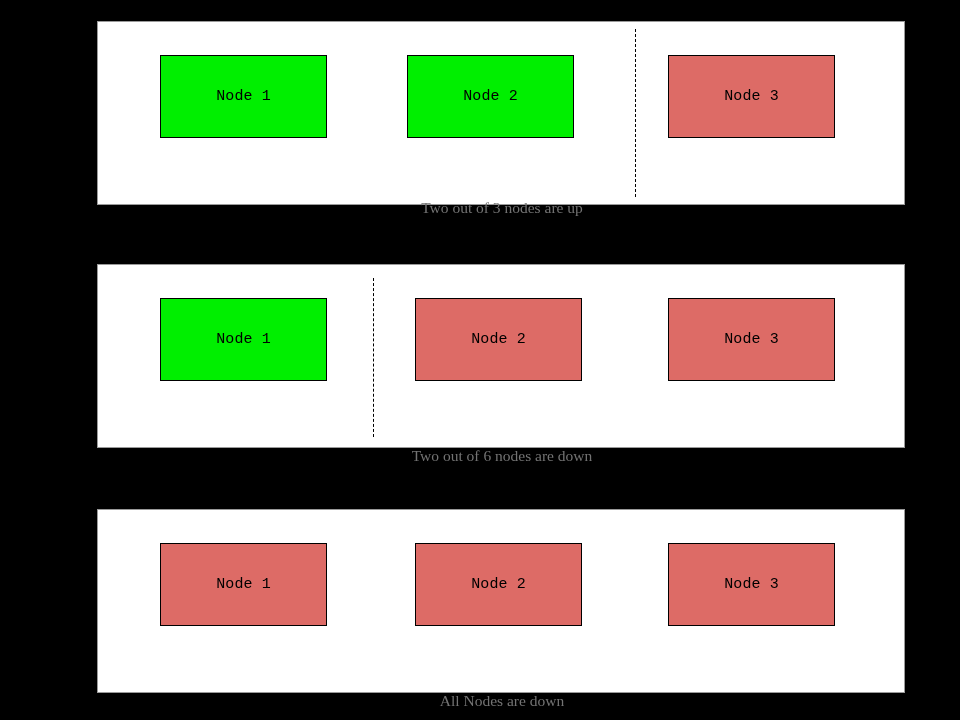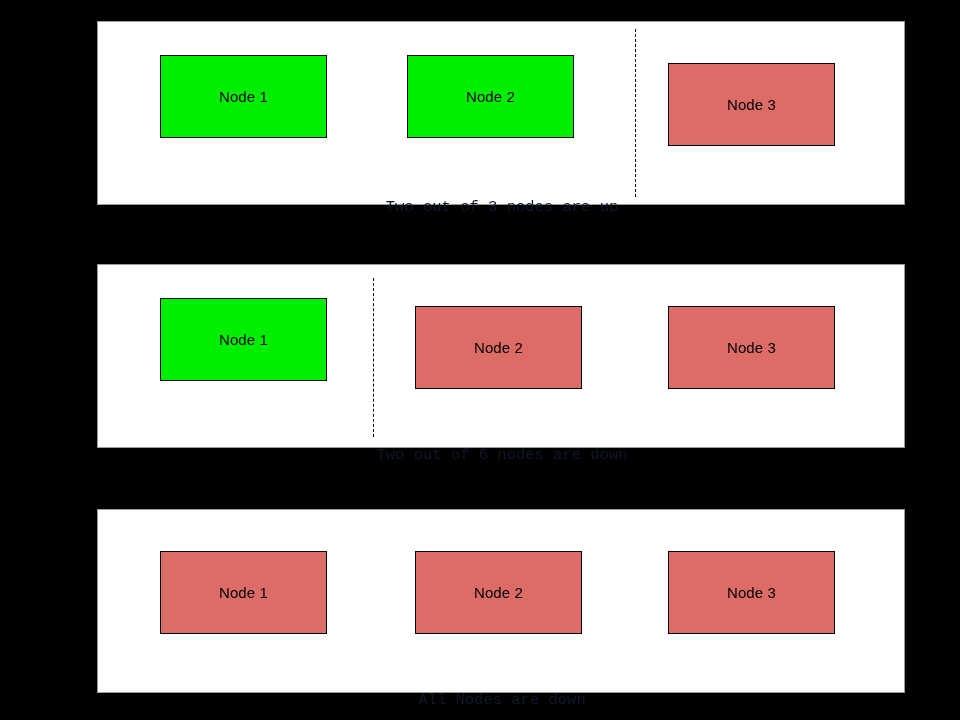--- a/index.html
+++ b/index.html
@@ -37,26 +37,26 @@
     position: absolute;
     width: 167px;
     height: 83px;
     border: 1px solid #000000;
     box-sizing: border-box;
     display: flex;
     align-items: center;
     justify-content: center;
     color: #000000;
     font-size: 15px;
-    font-family: Liberation Sans, sans-serif;
+    font-family: Liberation Mono, monospace;
     line-height: 1;
     letter-spacing: 0.1px;
   }
   .node.up   { background: #00ef00; }
-  .node.down { background: #dd6b66; margin-top: 8px; }
+  .node.down { background: #dd6b66; }
 
   
   .slot-0 { left: 62px;  }
   .slot-0b{ left: 62px;  }
   .slot-1 { left: 309px; }
   .slot-1b{ left: 317px; }
   .slot-2 { left: 570px; }
 
   .row-top-a { top: 33px; }
   .row-top-b { top: 33px; }
@@ -65,23 +65,23 @@
     position: absolute;
     width: 0;
     border-left: 1px dashed #000000;
   }
 
   .caption {
     position: absolute;
     left: 0;
     width: 808px;
     text-align: center;
-    color: #0f172a;
+    color: #737373;
     font-size: 15.5px;
-    font-family: Liberation Mono, monospace;
+    font-family: Liberation Serif, serif;
     line-height: 23px;
     white-space: pre;
   }
   .caption-line { display: block; }
 </style>
 </head>
 <body>
 
 <div id="diagram">
 

